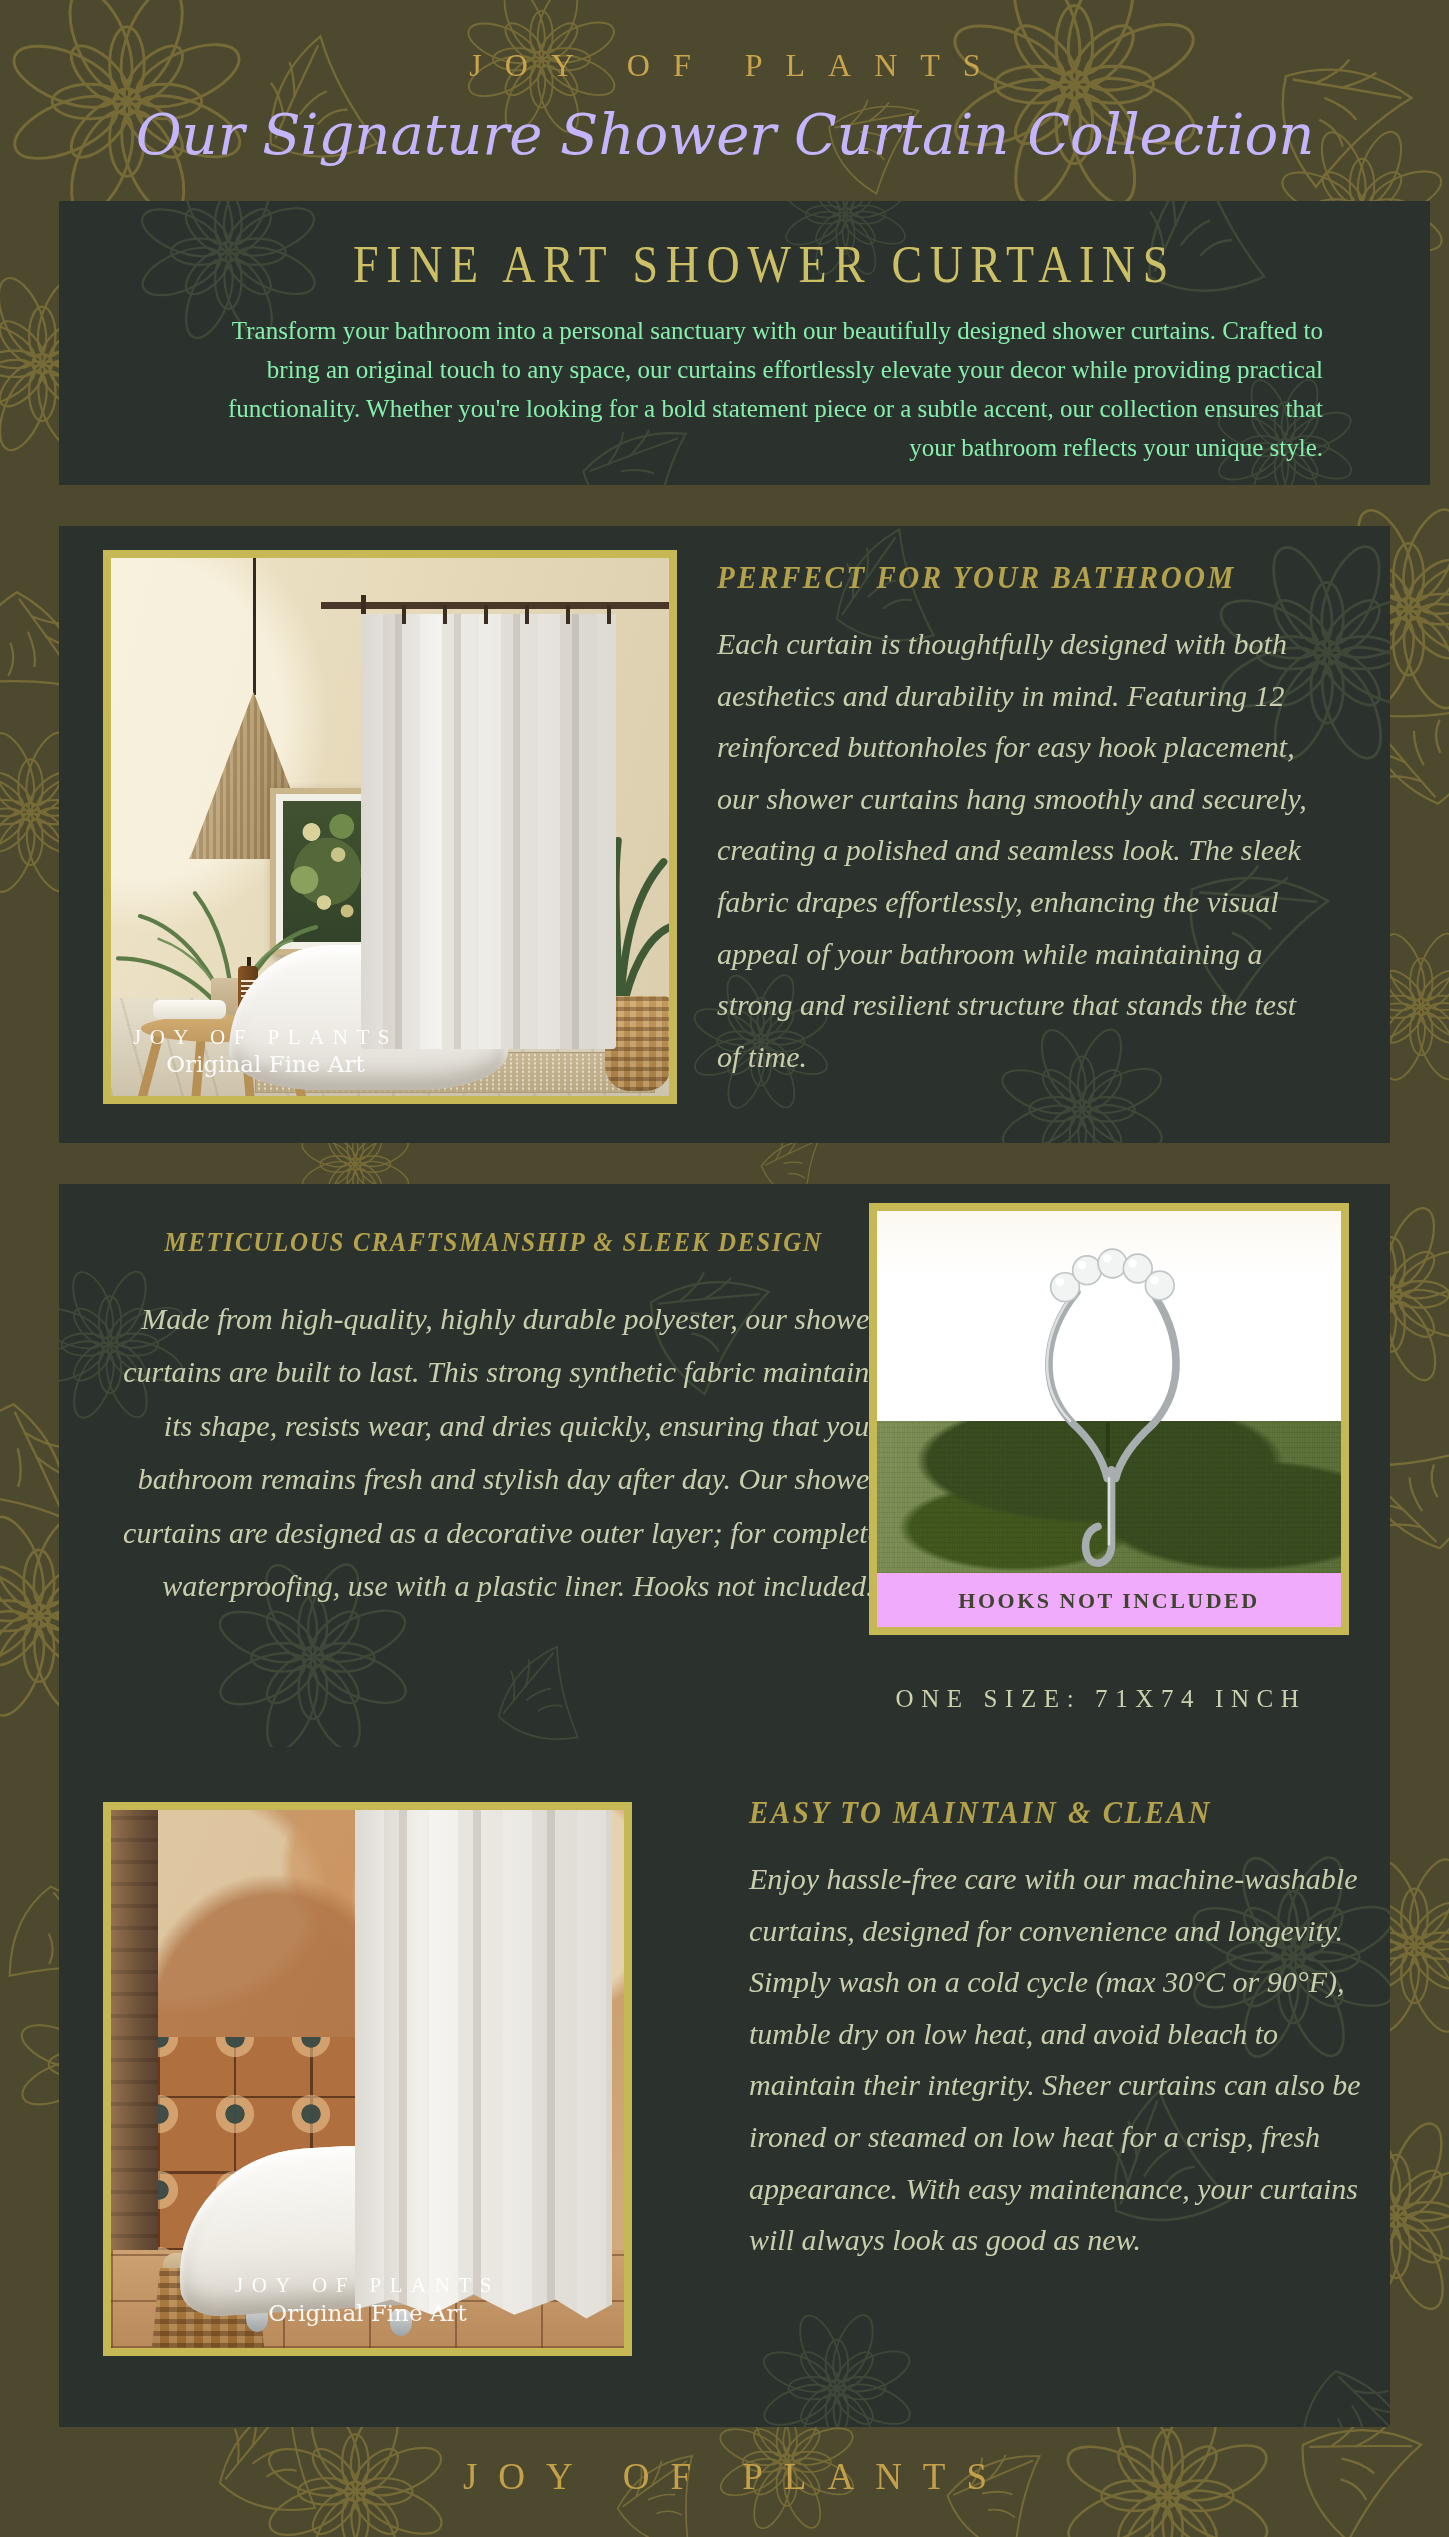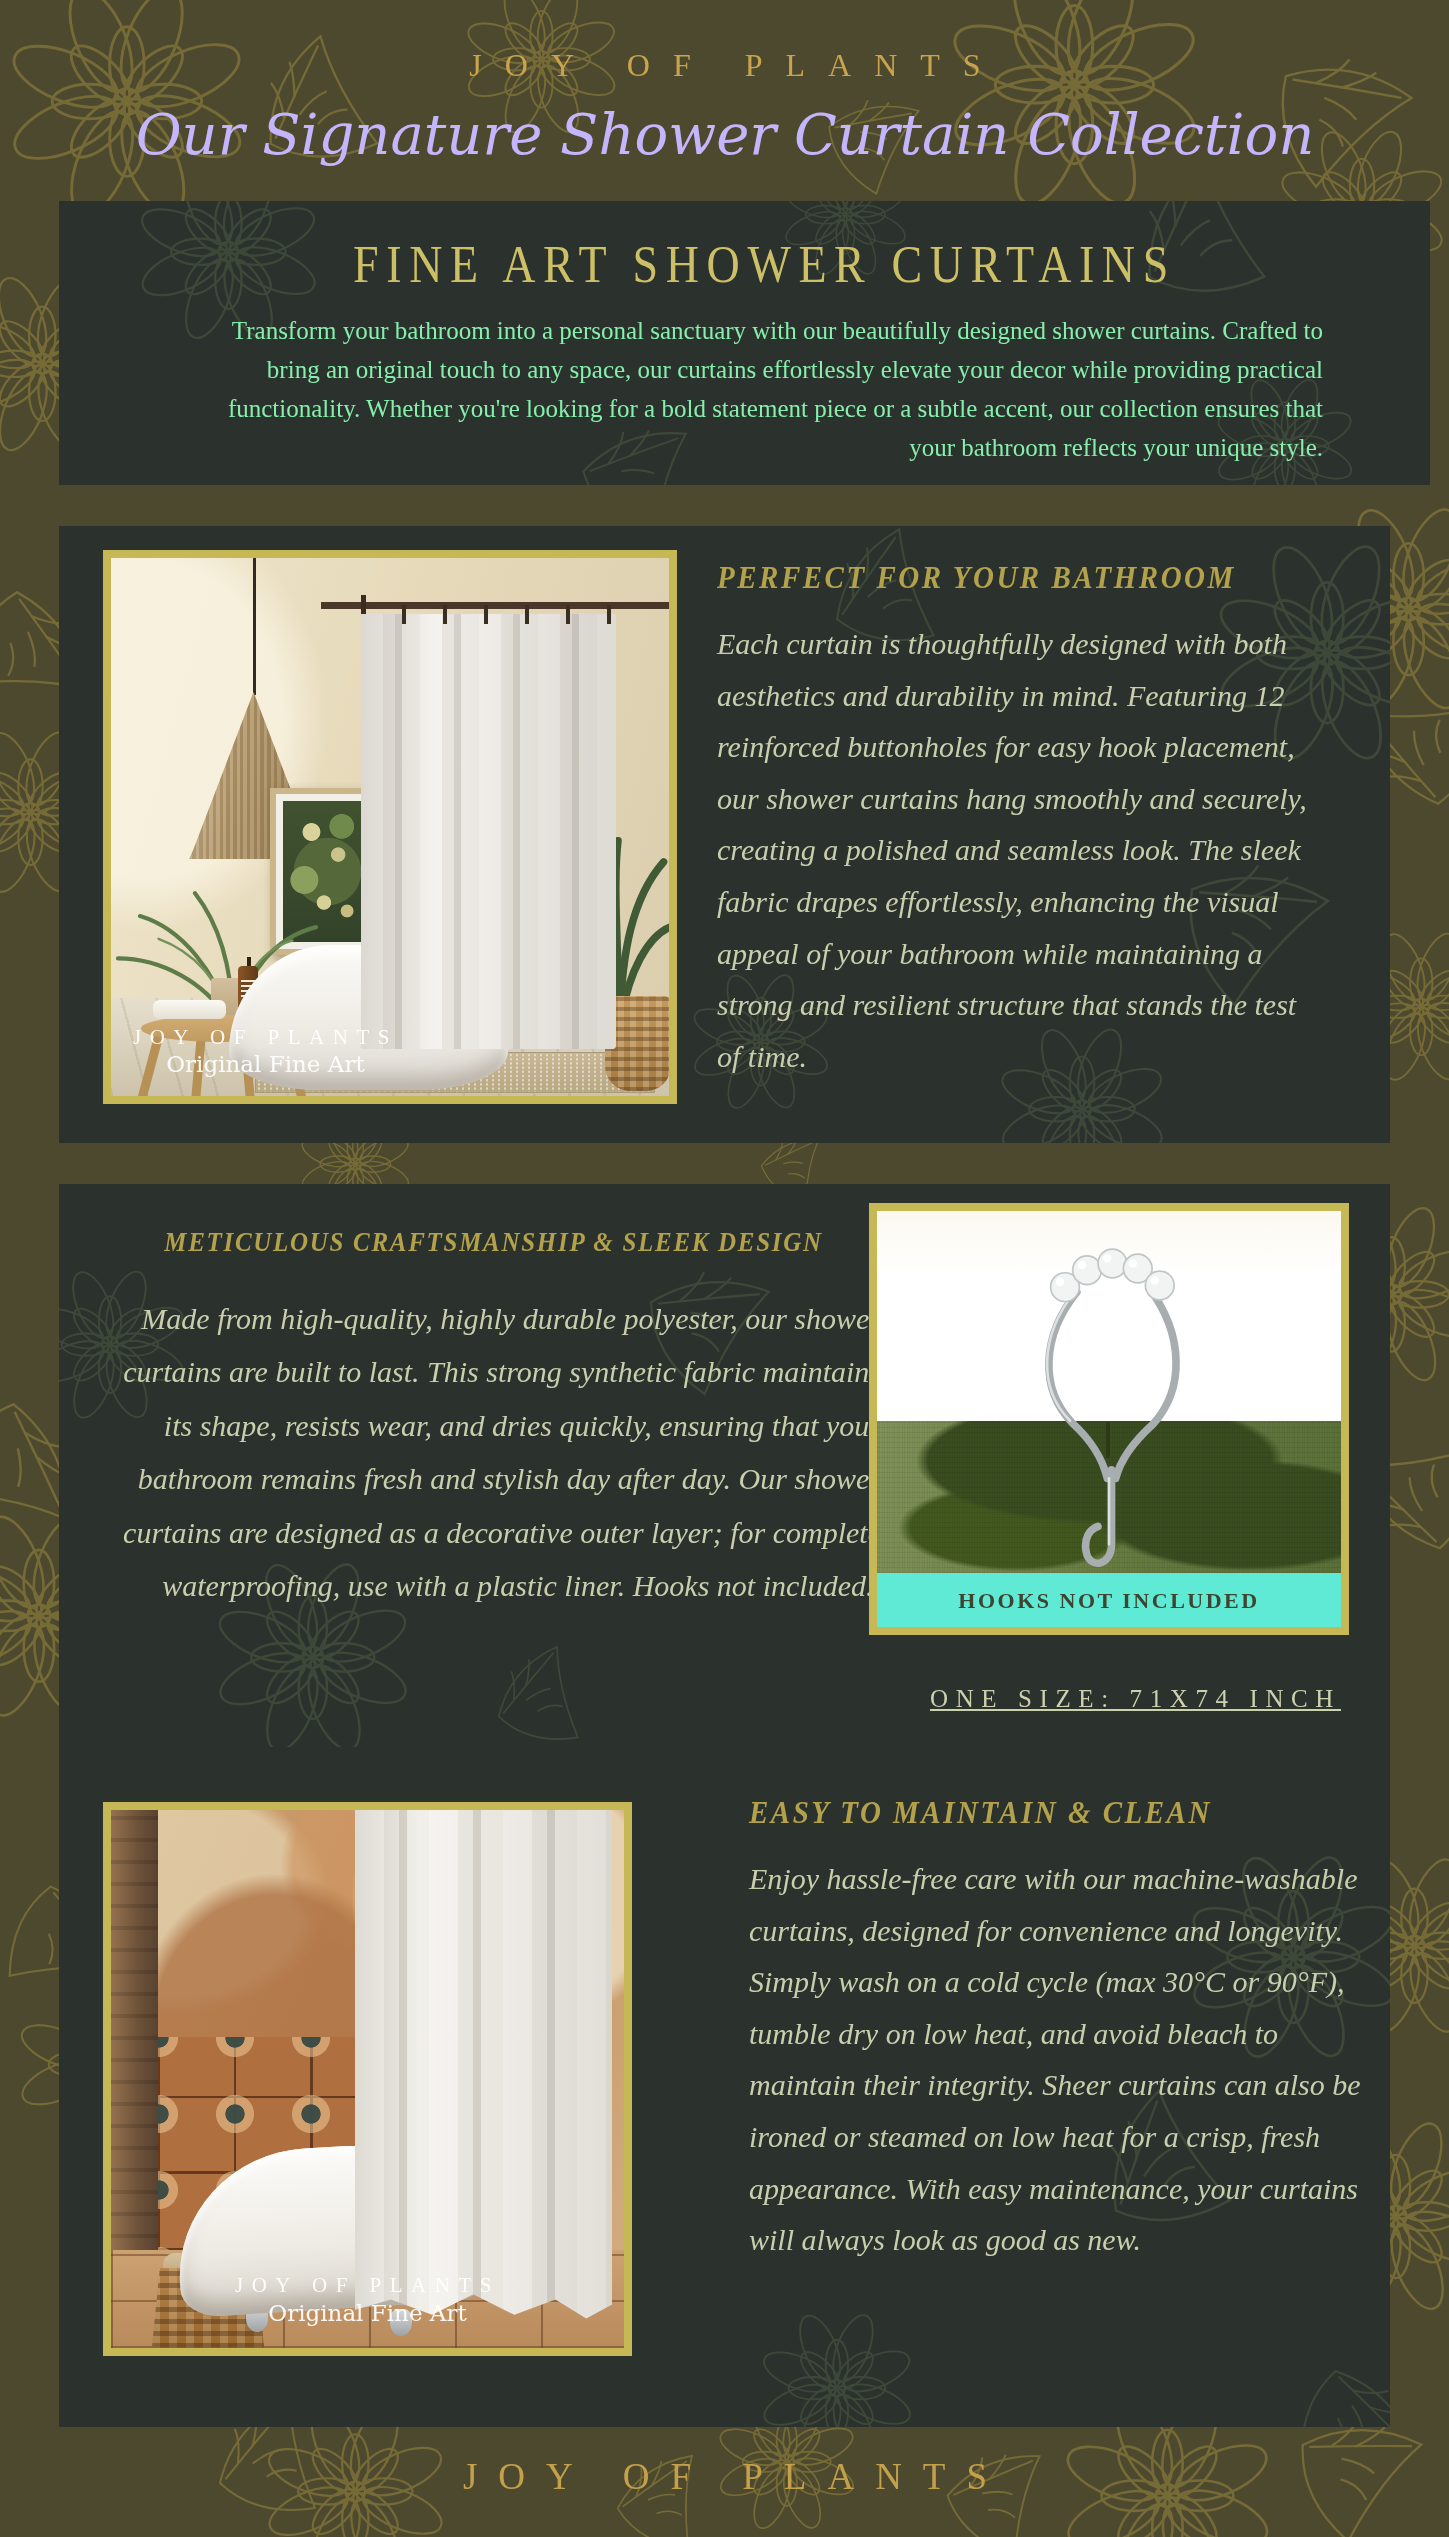--- a/index.html
+++ b/index.html
@@ -23,24 +23,24 @@
   
   .s1{top:526px;height:617px;}
   .s2{top:1184px;height:674px;}
   .s3{top:1788px;height:639px;}
   .frame{position:absolute;border:8.5px solid #c6b955;background:#20261f;}
   .frame1{left:44px;top:24px;width:558px;height:538px;}
   .frame2{left:810px;top:18.6px;width:464px;height:416px;}
   .frame3{left:44px;top:13.5px;width:513px;height:538px;}
   .photo{position:absolute;left:0;top:0;right:0;bottom:0;overflow:hidden;}
   .frame2 .photo{bottom:54px;}
-  .caption-band{position:absolute;left:0;right:0;bottom:0;height:54px;background:#5eead4;
+  .caption-band{position:absolute;left:0;right:0;bottom:0;height:54px;background:#f0abfc;
     color:#3f4430;font-weight:bold;font-size:22px;letter-spacing:2.5px;text-align:center;line-height:56px;}
-  .size-note{position:absolute;left:802px;width:480px;top:501px;text-align:right;
-    font-size:25px;letter-spacing:7.6px;color:#ccd2ae;text-decoration:underline;}
+  .size-note{position:absolute;left:802px;width:480px;top:501px;text-align:center;
+    font-size:25px;letter-spacing:7.6px;color:#ccd2ae;}
   .copy{position:absolute;font-style:italic;}
   .copy h2{margin:0 0 22px;font-size:29px;font-weight:bold;letter-spacing:2.5px;color:#b4a14b;
     transform:scaleY(1.12);transform-origin:left bottom;}
   .copy p{margin:0;font-size:30px;line-height:1.72;color:#c9cfad;}
   .copy1{left:658px;width:604px;top:37px;}
   .copy2{left:47px;width:775px;top:46px;}
   .copy2 h2{text-align:center;font-size:25px;letter-spacing:1.7px;transform-origin:center bottom;margin-bottom:34px;}
   .copy2 p{text-align:right;line-height:1.78;}
   .copy3{left:650px;width:614px;top:10px;margin-left:40px;}
   

